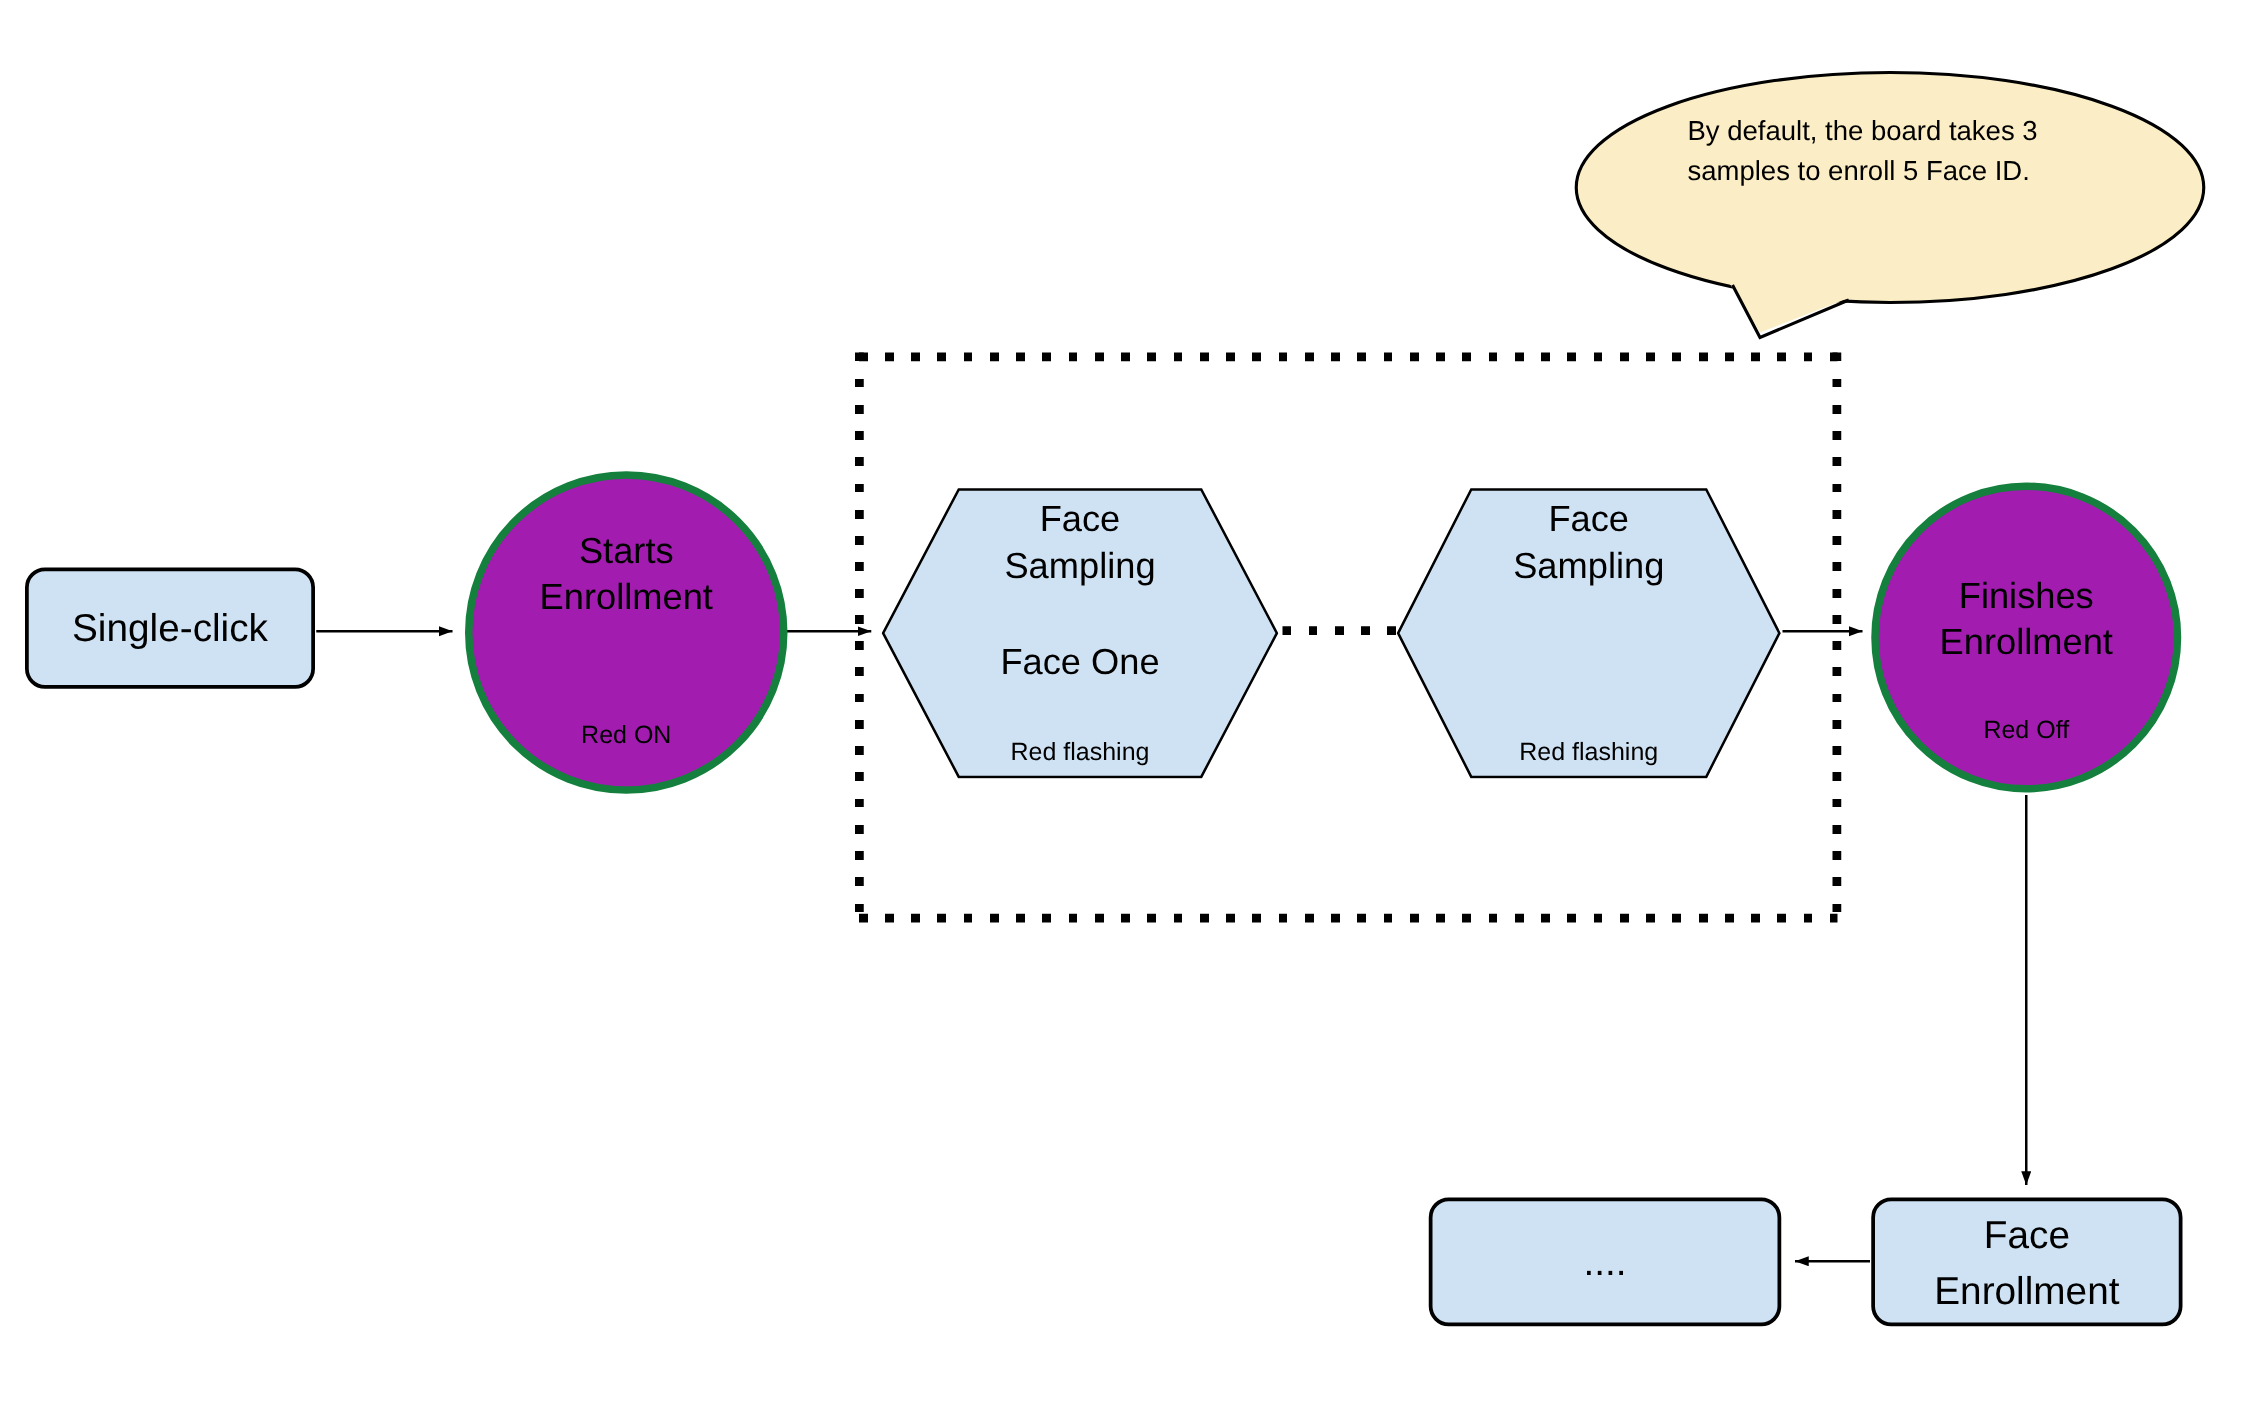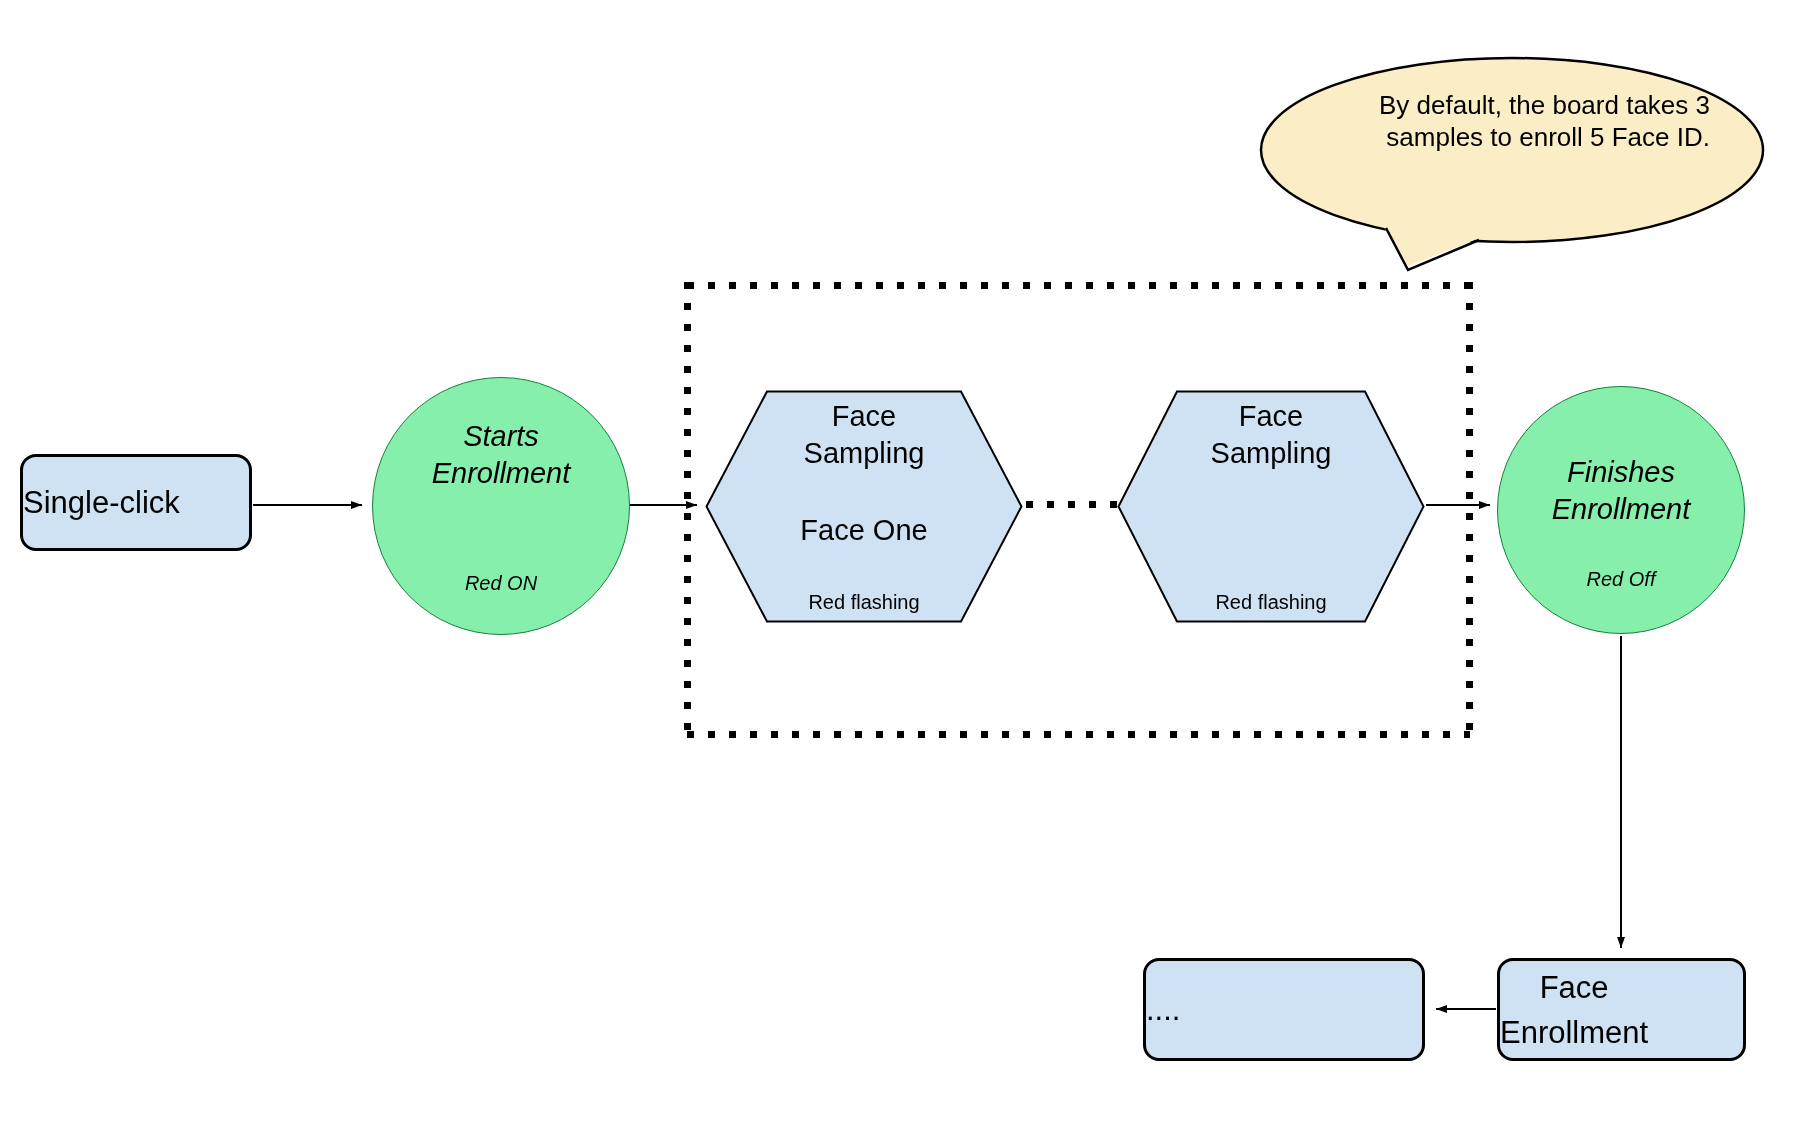--- a/index.html
+++ b/index.html
@@ -4,38 +4,37 @@
 <style>
   html,body{margin:0;padding:0;background:#ffffff;}
   .canvas{
     position:relative;width:1795px;height:1128px;background:#ffffff;overflow:hidden;
     font-family:"Liberation Sans",sans-serif;color:#000;
   }
   svg.layer{position:absolute;left:0;top:0;pointer-events:none;}
   
   .rrect{
     position:absolute;box-sizing:border-box;background:#cfe2f3;border:3px solid #000;
-    border-radius:16px;display:flex;align-items:center;text-align:center;
+    border-radius:16px;display:flex;align-items:center;justify-content:center;text-align:center;
   }
   
   .circle{
-    position:absolute;box-sizing:border-box;background:#86efac;border:1px solid #15803d;
+    position:absolute;box-sizing:border-box;background:#a21caf;border:6px solid #15803d;
     border-radius:50%;
-    font-style:italic;
   }
   .node-title{position:absolute;left:0;width:100%;text-align:center;font-size:29px;line-height:37px;}
   .node-status{position:absolute;left:0;width:100%;text-align:center;font-size:20px;line-height:20px;}
   .hexwrap{position:absolute;}
   .hexwrap svg{position:absolute;left:0;top:0;}
   .label-lg{font-size:31px;line-height:45px;}
   
   .dot-h{position:absolute;height:7px;background-image:repeating-linear-gradient(90deg,#000 0 7px,transparent 7px 21px);}
   .dot-v{position:absolute;width:7px;background-image:repeating-linear-gradient(180deg,#000 0 7px,transparent 7px 21px);}
   .ellipsis-connector{position:absolute;height:7px;background-image:repeating-linear-gradient(90deg,#000 0 7px,transparent 7px 21px);}
-  .callout-text{position:absolute;font-size:26px;line-height:32px;text-align:right;}
+  .callout-text{position:absolute;font-size:22px;line-height:32px;text-align:left;}
   .callout-text .line{display:block;}
   .callout-text .line-gap{display:block;margin-top:29px;}
 </style>
 </head>
 <body>
 
 <div class="canvas">
 
   <div>
     <div class="dot-h" style="left:687px;top:282px;width:783px;"></div>

